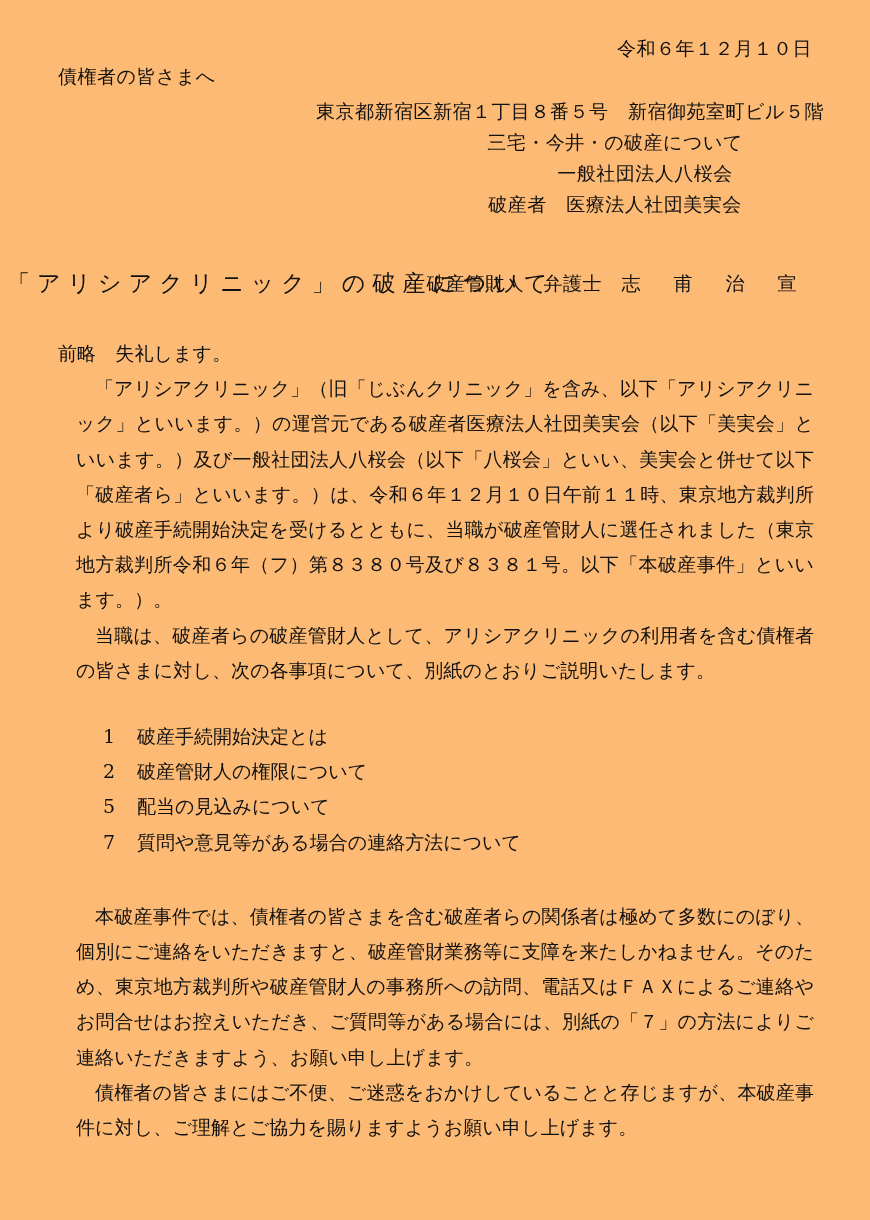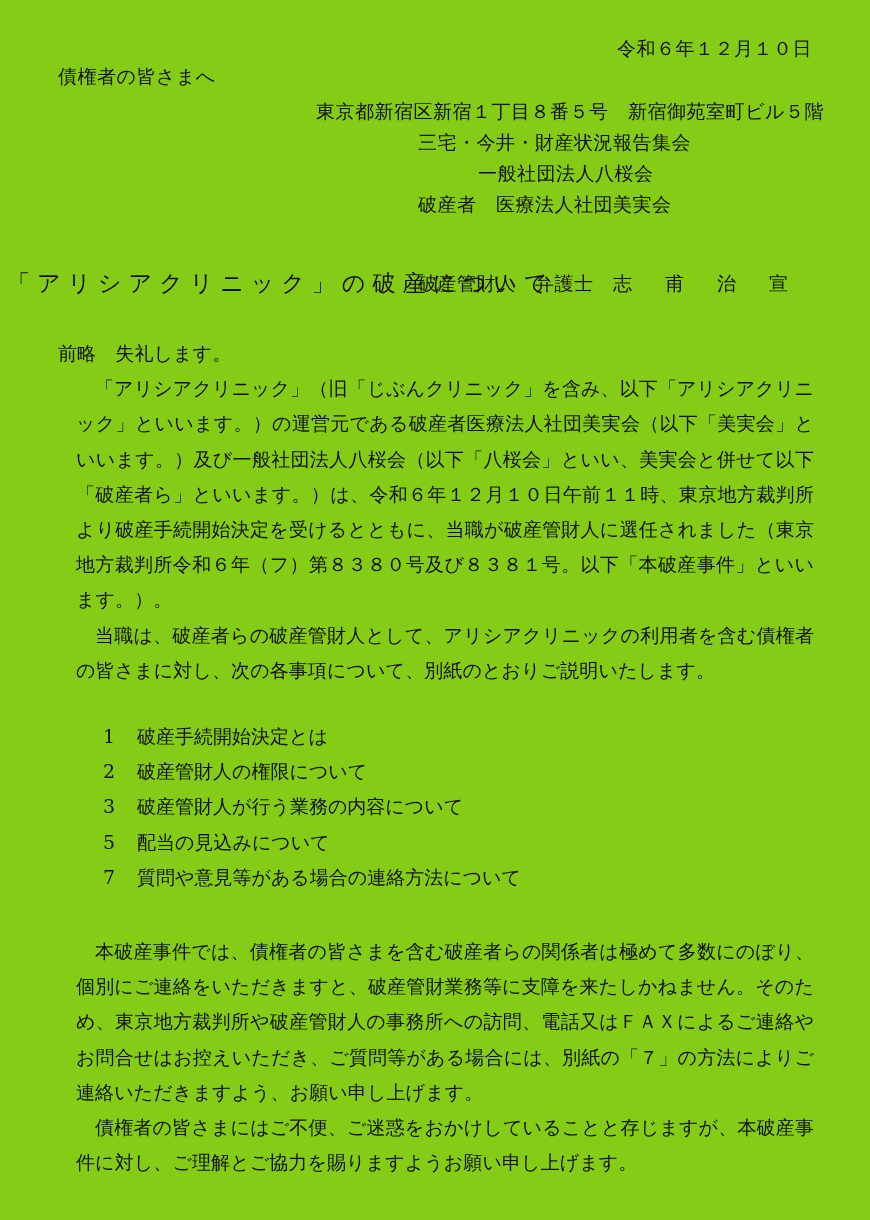--- a/index.html
+++ b/index.html
@@ -9,21 +9,21 @@
   }
   body {
     font-family: "DejaVu Serif", "Liberation Serif", serif;
     color: #111111;
     -webkit-font-smoothing: antialiased;
   }
   .page {
     position: relative;
     width: 870px;
     height: 1220px;
-    background: #84cc16;
+    background: #fdba74;
     overflow: hidden;
     box-sizing: border-box;
   }
 
   
   .date-line {
     position: absolute;
     top: 36px;
     right: 58px;
     font-size: 19px;
@@ -42,20 +42,21 @@
   }
 
   
   .sender-block {
     position: absolute;
     top: 96px;
     left: 58px;
     right: 58px;
     font-size: 19px;
     letter-spacing: 0.5px;
+    text-align: center;
   }
   .sender-line {
     line-height: 31px;
     white-space: nowrap;
   }
   .sender-line.addr       { padding-left: 258px; }
   .sender-line.firm       { padding-left: 360px; }
   .sender-line.debtor1    { padding-left: 360px; }
   .sender-line.debtor2    { padding-left: 420px; }
   .sender-line.trustee    { padding-left: 360px; letter-spacing: 0.5px; margin-top: 48px; }
@@ -116,42 +117,41 @@
 <body>
 
 <div class="page">
 
   <div class="date-line">令和６年１２月１０日</div>
 
   <div class="addressee">債権者の皆さまへ</div>
 
   <div class="sender-block">
     <div class="sender-line addr">東京都新宿区新宿１丁目８番５号　新宿御苑室町ビル５階</div>
-    <div class="sender-line firm">三宅・今井・財産状況報告集会</div>
+    <div class="sender-line firm">三宅・今井・の破産について</div>
     <div class="sender-line debtor2">一般社団法人八桜会</div>
     <div class="sender-line debtor1">破産者　医療法人社団美実会</div>
     <div class="sender-line trustee"><span>破産管財人　弁護士</span>　<span class="trustee-name">志　甫　治　宣</span></div>
   </div>
 
   <div class="doc-title">「アリシアクリニック」の破産について</div>
 
   <div class="body-text">
 
     <p class="para salutation">前略　失礼します。</p>
 
     <p class="para indent">「アリシアクリニック」（旧「じぶんクリニック」を含み、以下「アリシアクリニック」といいます。）の運営元である破産者医療法人社団美実会（以下「美実会」といいます。）及び一般社団法人八桜会（以下「八桜会」といい、美実会と併せて以下「破産者ら」といいます。）は、令和６年１２月１０日午前１１時、東京地方裁判所より破産手続開始決定を受けるとともに、当職が破産管財人に選任されました（東京地方裁判所令和６年（フ）第８３８０号及び８３８１号。以下「本破産事件」といいます。）。</p>
 
     <p class="para indent">当職は、破産者らの破産管財人として、アリシアクリニックの利用者を含む債権者の皆さまに対し、次の各事項について、別紙のとおりご説明いたします。</p>
 
     <div class="list-gap-top"></div>
 
     <ul class="item-list">
       <li class="list-item"><span class="list-num">1</span><span>破産手続開始決定とは</span></li>
       <li class="list-item"><span class="list-num">2</span><span>破産管財人の権限について</span></li>
-      <li class="list-item"><span class="list-num">3</span><span>破産管財人が行う業務の内容について</span></li>
       <li class="list-item"><span class="list-num">5</span><span>配当の見込みについて</span></li>
       <li class="list-item"><span class="list-num">7</span><span>質問や意見等がある場合の連絡方法について</span></li>
     </ul>
 
     <div class="list-gap-bottom"></div>
 
     <p class="para indent">本破産事件では、債権者の皆さまを含む破産者らの関係者は極めて多数にのぼり、個別にご連絡をいただきますと、破産管財業務等に支障を来たしかねません。そのため、東京地方裁判所や破産管財人の事務所への訪問、電話又はＦＡＸによるご連絡やお問合せはお控えいただき、ご質問等がある場合には、別紙の「７」の方法によりご連絡いただきますよう、お願い申し上げます。</p>
 
 
     <p class="para indent">債権者の皆さまにはご不便、ご迷惑をおかけしていることと存じますが、本破産事件に対し、ご理解とご協力を賜りますようお願い申し上げます。</p>

